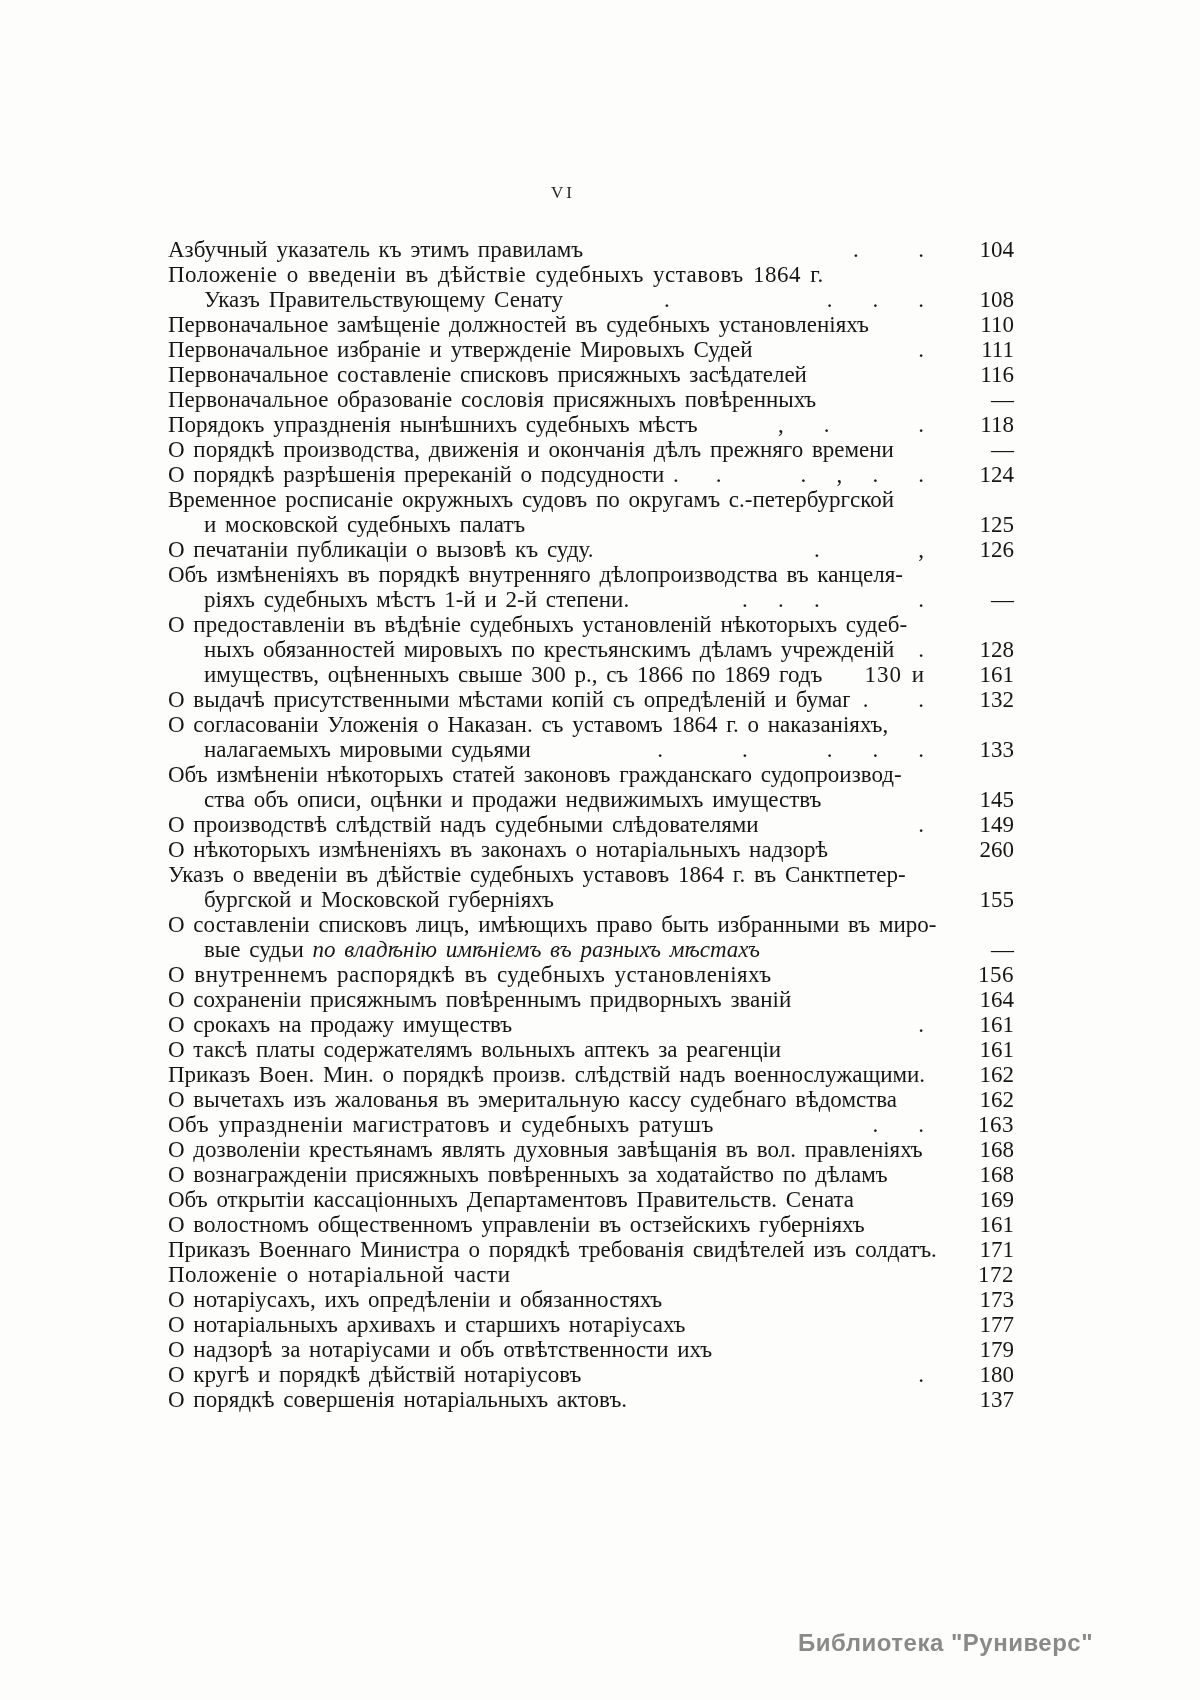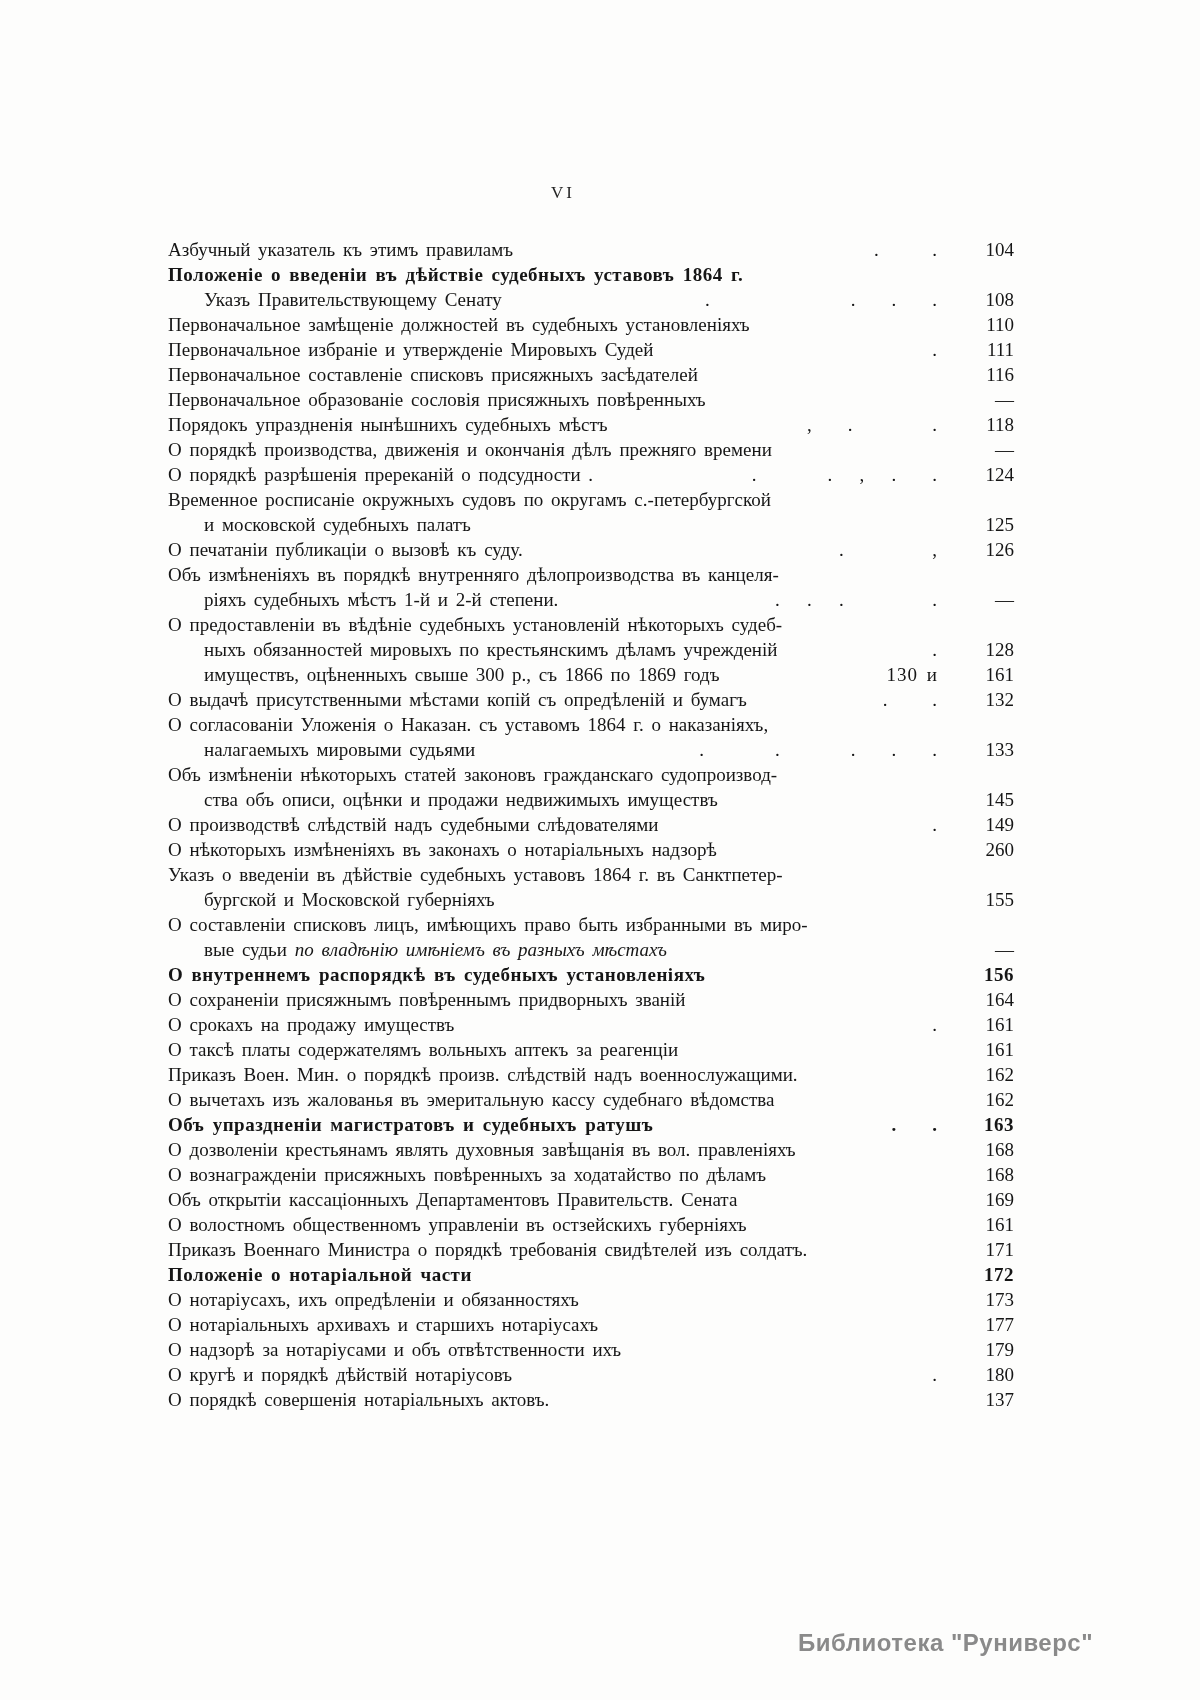--- a/index.html
+++ b/index.html
@@ -6,28 +6,28 @@
   .page{
     position:relative;width:1200px;height:1700px;background:#fdfdfc;
     font-family:"Liberation Serif","DejaVu Serif",serif;color:#161616;overflow:hidden;
   }
   .folio{
     position:absolute;top:183px;left:170px;width:786px;text-align:center;
     font-size:17px;letter-spacing:3px;color:#262626;
   }
   .toc{position:absolute;top:237px;left:168px;width:846px;}
   .toc-row{
-    display:flex;align-items:center;line-height:25px;font-size:19px;
-    word-spacing:3px;white-space:nowrap;
+    display:flex;align-items:center;line-height:25px;font-size:23px;
+    word-spacing:3px;white-space:nowrap;gap:13px;
   }
   .toc-row .text{flex:1 1 auto;overflow:hidden;}
   .toc-row .text.ind{padding-left:36px;}
   .toc-row .leader{flex:0 0 auto;white-space:pre;margin-right:18px;letter-spacing:1px;}
   .toc-row .pagenum{flex:0 0 58px;text-align:right;}
-  .toc-row.bold{font-weight:bold;letter-spacing:.5px;}
+  .toc-row.bold{font-weight:normal;letter-spacing:.5px;}
   .toc-row i{}
   .watermark{
     position:absolute;top:1629px;left:798px;
     font-family:"Liberation Sans","DejaVu Sans",sans-serif;
     font-weight:bold;font-size:24px;color:#8a8a8a;letter-spacing:.5px;
   }
 </style>
 </head>
 <body>
 

